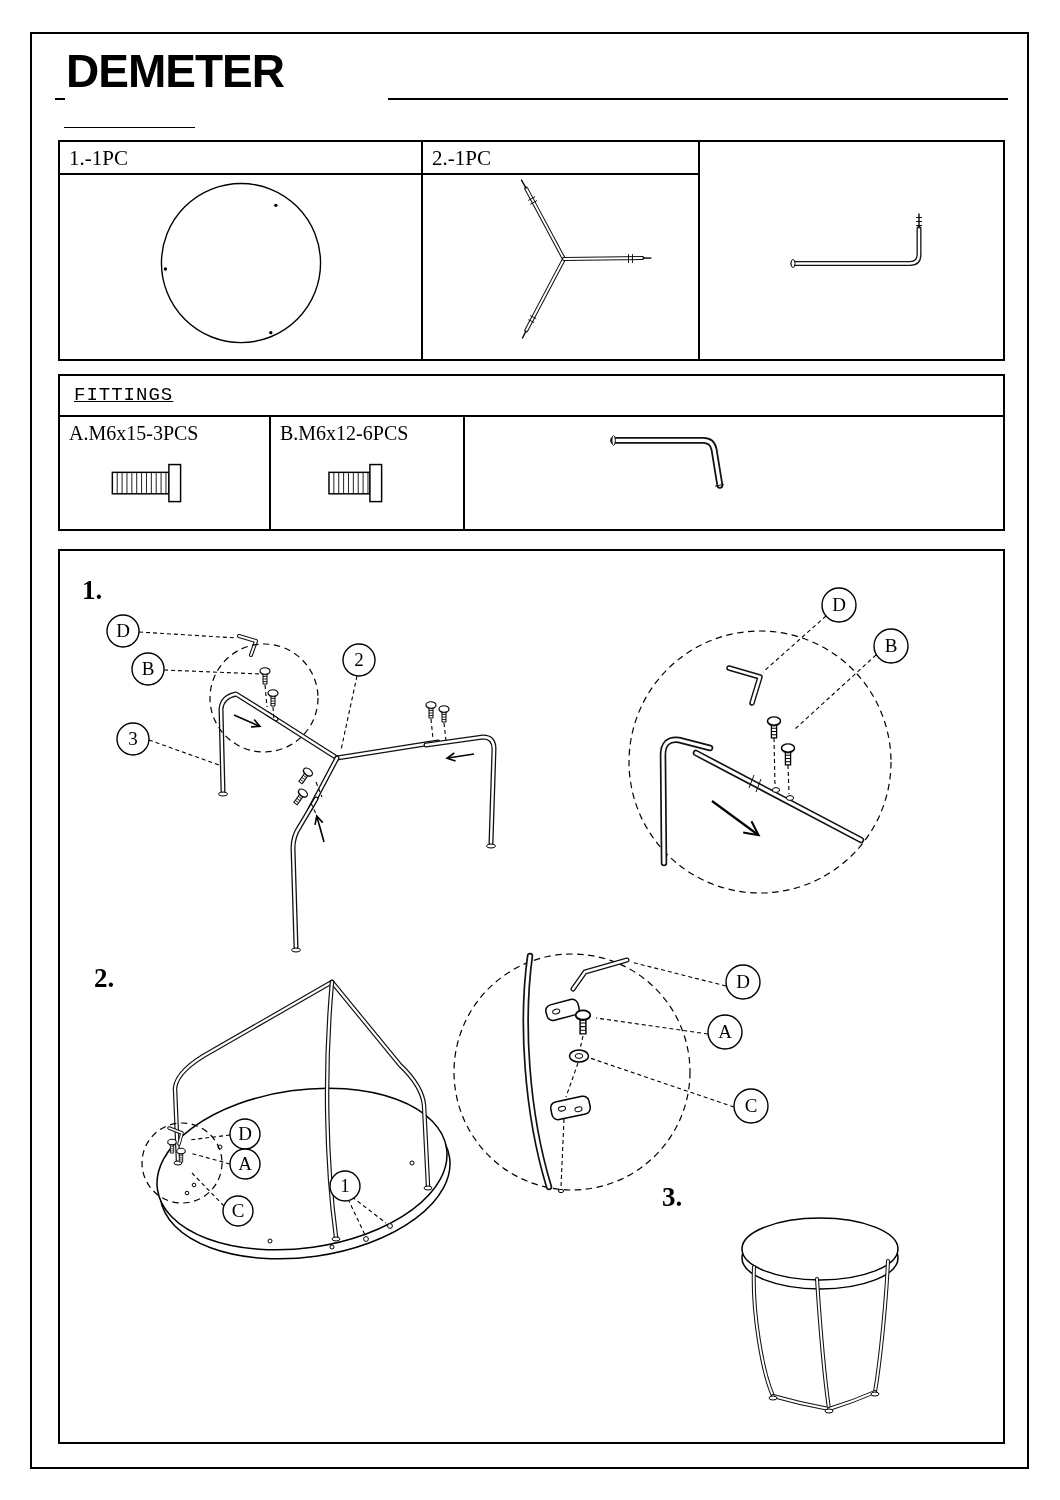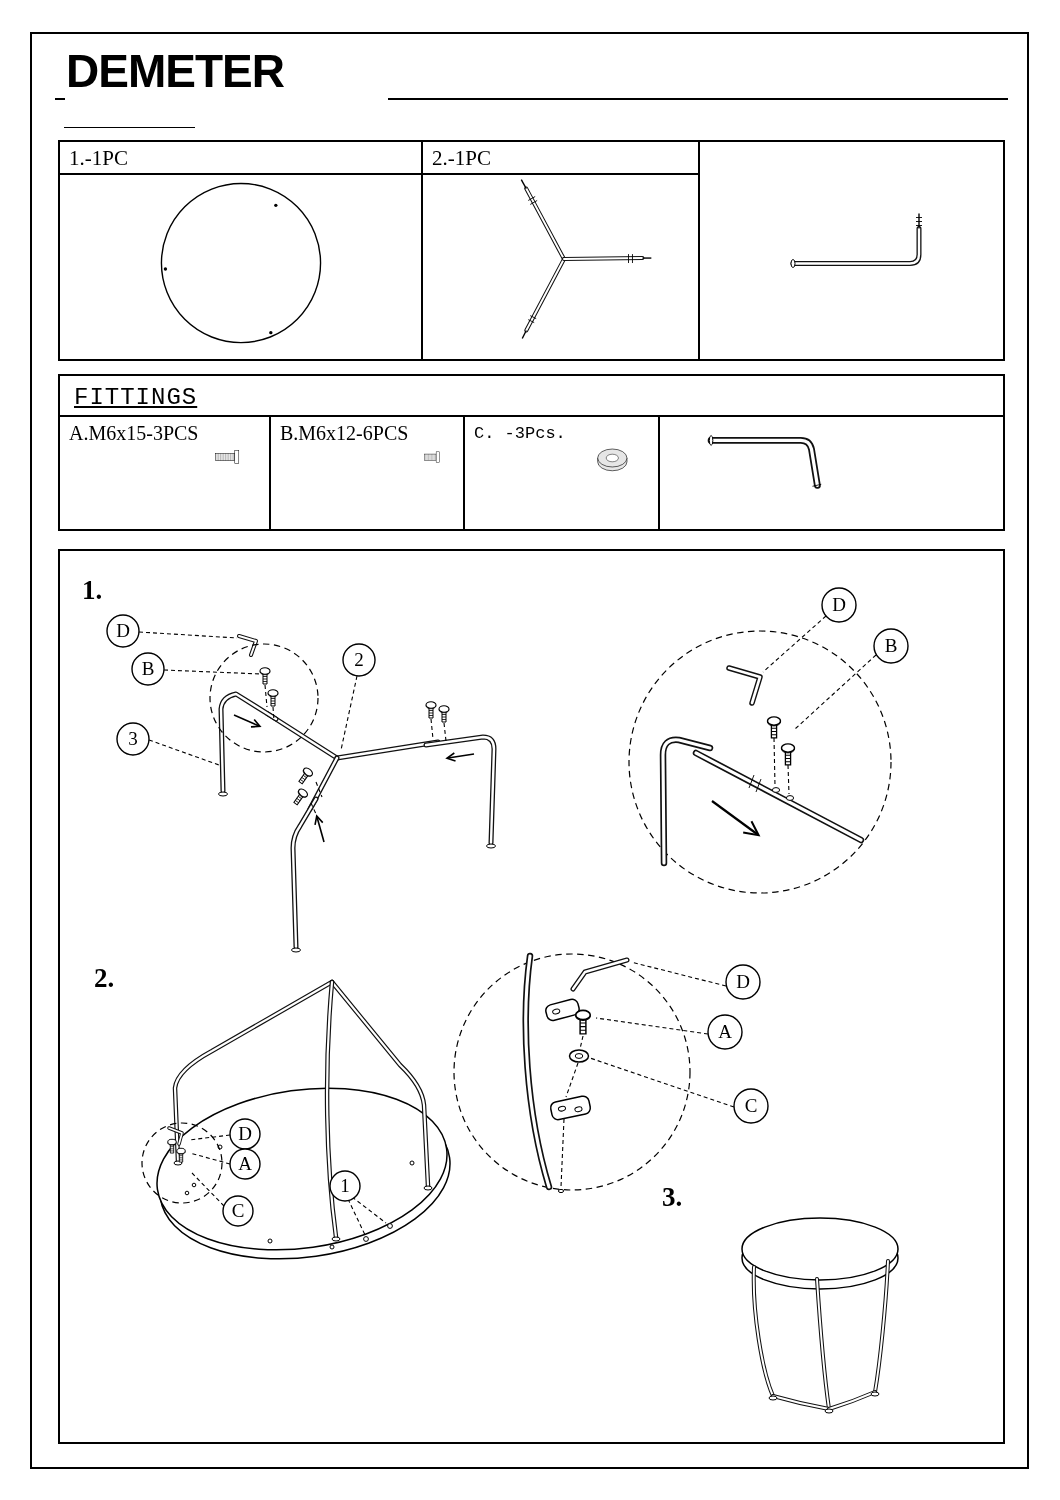--- a/index.html
+++ b/index.html
@@ -17,23 +17,23 @@
   .box { position:absolute; border:2px solid #000; background:#fff; }
   .parts-table { left:58px; top:140px; width:947px; height:221px; display:flex;justify-content:flex-end; }
   .part-cell { position:relative; display:flex; flex-direction:column; border-right:2px solid #000; }
   .part-cell:last-child { border-right:none; }
   .cell-label { height:33px; border-bottom:2px solid #000; font-size:21px; padding:4px 0 0 9px; }
   .part-fig { flex:1; }
   .part-fig svg { display:block; width:100%; height:100%; }
 
   .fittings-table { left:58px; top:374px; width:947px; height:157px; }
   .fittings-header { height:41px; border-bottom:2px solid #000; padding:8px 0 0 14px; }
-  .fittings-title { font-family:"Liberation Mono", monospace; font-size:24px; text-decoration:underline; letter-spacing:1px; }
+  .fittings-title { font-family:"Liberation Mono", monospace; font-size:19px; text-decoration:underline; letter-spacing:1px; }
   .fittings-row { display:flex; height:112px; }
-  .fit-cell { position:relative; border-right:2px solid #000; display:flex; flex-direction:row; }
+  .fit-cell { position:relative; border-right:2px solid #000; display:flex; flex-direction:column; }
   .fit-cell:last-child { border-right:none; }
   .fit-label { font-size:20px; padding:5px 0 0 9px; white-space:pre; }
   .fit-label.mono { font-family:"Liberation Mono", monospace; font-size:17px; padding-top:7px; }
   .fit-icon { display:block; width:100%; height:78px; margin-top:2px; }
 
   .assembly-box { left:58px; top:549px; width:947px; height:895px; }
   .assembly-box svg { display:block; width:100%; height:100%; }
 
   
   .thin  { fill:none; stroke:#000; stroke-width:1.4; }
@@ -120,28 +120,20 @@
         </svg>
       </div>
       <div class="fit-cell" style="flex:0 0 194px">
         <div class="fit-label">B.M6x12-6PCS</div>
         <svg class="fit-icon" viewBox="0 0 194 80">
           <rect x="58" y="26" width="42" height="22" class="plate"></rect>
           <path class="hatch" d="M 63,26 V48 M 68,26 V48 M 73,26 V48 M 78,26 V48 M 83,26 V48 M 88,26 V48 M 93,26 V48 M 98,26 V48"></path>
           <rect x="100" y="18" width="12" height="38" class="plate"></rect>
         </svg>
       </div>
-      <div class="fit-cell" style="flex:0 0 195px">
-        <div class="fit-label mono">C. -3Pcs.</div>
-        <svg class="fit-icon" viewBox="0 0 195 80">
-          <path d="M 67,40 v 8 a 31 19 0 0 0 62,0 v -8" class="gray"></path>
-          <ellipse cx="98" cy="40" rx="31" ry="19" class="gray"></ellipse>
-          <ellipse cx="98" cy="40" rx="13" ry="8" class="hole"></ellipse>
-        </svg>
-      </div>
       <div class="fit-cell" style="flex:1">
         <svg class="fit-icon" viewBox="0 0 343 80">
           <path d="M 48,22 L 140,22 Q 149,22 151,31 L 157,68" style="fill: none; stroke: rgb(17, 17, 17); stroke-width: 7; stroke-linecap: round; stroke-linejoin: round;"></path>
             <path d="M 48,22 L 140,22 Q 149,22 151,31 L 157,68" style="fill: none; stroke: rgb(255, 255, 255); stroke-width: 3.36; stroke-linecap: round; stroke-linejoin: round;" class="tube-in"></path>
           <ellipse cx="48" cy="22" rx="1.8" ry="5" class="hole"></ellipse>
           <path class="hatch" d="M 152,69 L 161,67"></path>
         </svg>
       </div>
     </div>
   </div>

